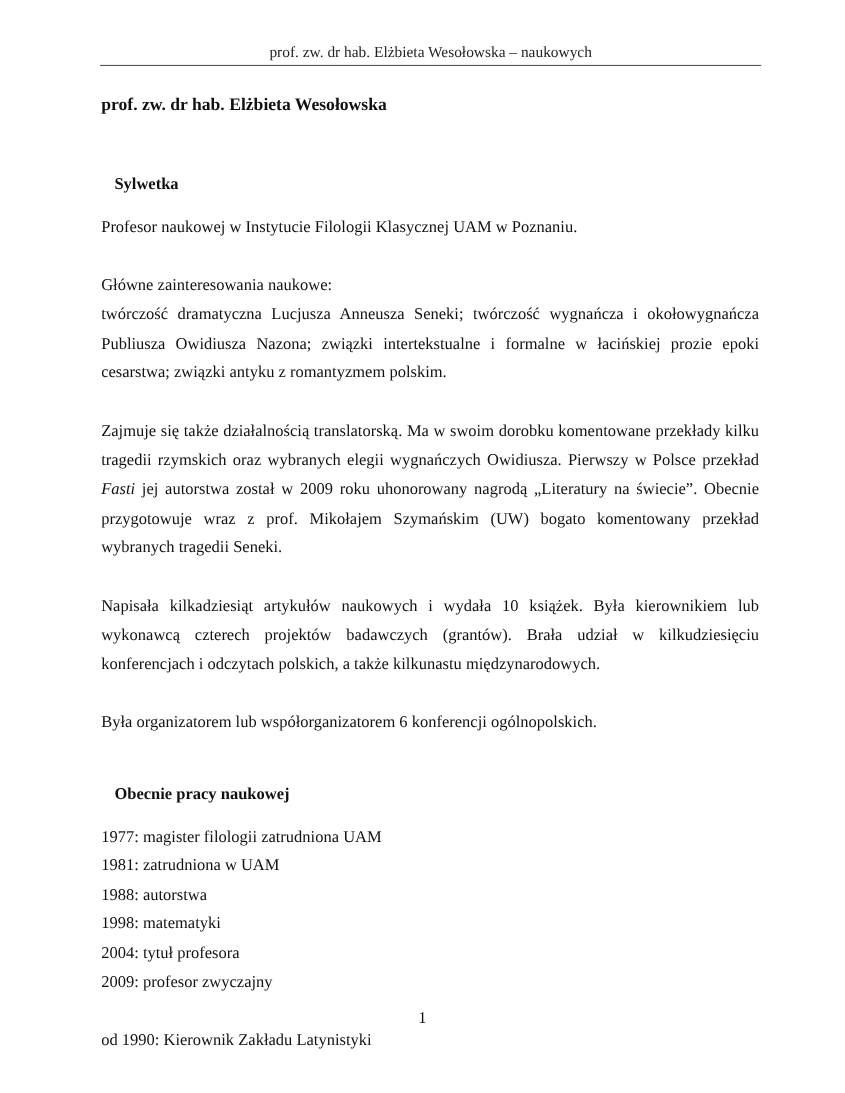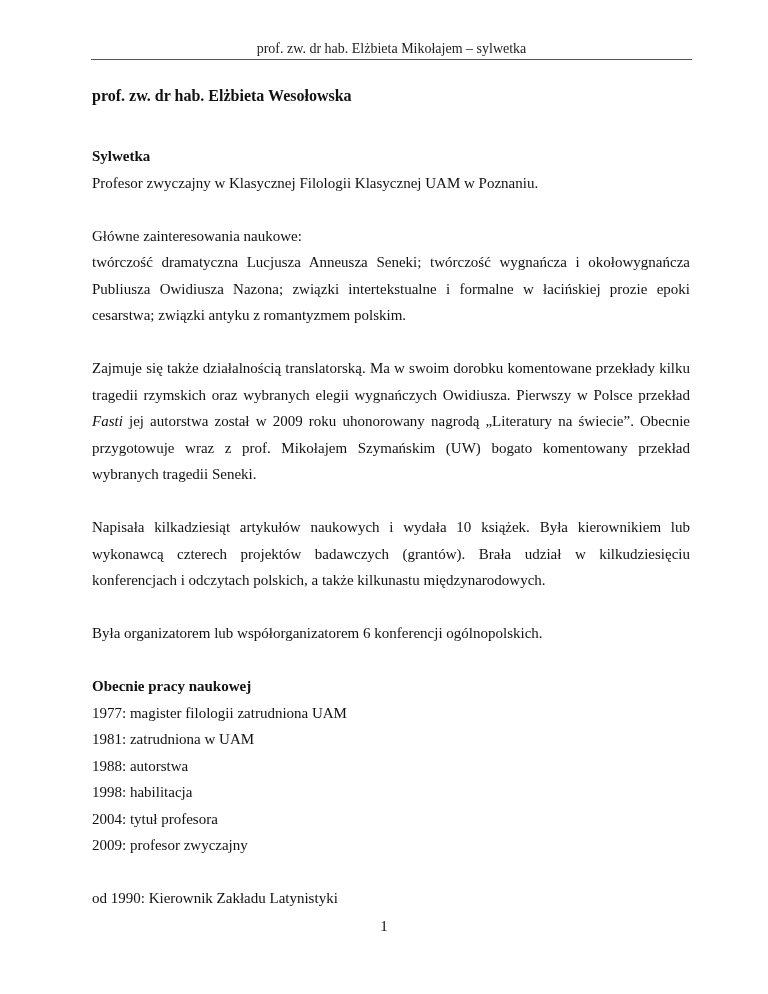--- a/index.html
+++ b/index.html
@@ -4,61 +4,61 @@
 <style>
   html, body { margin: 0; padding: 0; background: #ffffff; }
   body { width: 768px; height: 994px; position: relative; overflow: hidden;
          font-family: "Liberation Serif", "DejaVu Serif", serif; color: #111; }
   .page-header { position: absolute; left: 91px; top: 41px; width: 601px; text-align: center;
                  font-size: 14px; color: #222; line-height: 16px; }
   .header-rule { position: absolute; left: 91px; top: 59px; width: 601px; height: 0;
                  border-top: 1px solid #555; }
   .content { position: absolute; left: 92px; top: 76px; width: 598px; font-size: 15px; line-height: 26.5px; }
   .doc-title { font-size: 16px; font-weight: bold; margin: 0; line-height: 40px; }
-  .section-heading { font-weight: bold; margin: 0; }
+  .section-heading { font-weight: bold; margin: 12px; }
   p { margin: 0; }
   .justify { text-align: justify; }
   .gap { height: 26.5px; }
   .gap-title { height: 27px; }
   .page-number { position: absolute; left: 0; width: 768px; top: 918px; text-align: center; font-size: 15px; }
   em { font-style: italic; }
 </style>
 </head>
 <body>
 
-<div class="page-header">prof. zw. dr hab. Elżbieta Mikołajem – sylwetka</div>
+<div class="page-header">prof. zw. dr hab. Elżbieta Wesołowska – naukowych</div>
 <div class="header-rule"></div>
 
 <div class="content">
   <h1 class="doc-title">prof. zw. dr hab. Elżbieta Wesołowska</h1>
   <div class="gap-title"></div>
 
   <p class="section-heading">Sylwetka</p>
-  <p>Profesor zwyczajny w Klasycznej Filologii Klasycznej UAM w Poznaniu.</p>
+  <p>Profesor naukowej w Instytucie Filologii Klasycznej UAM w Poznaniu.</p>
   <div class="gap"></div>
 
   <p>Główne zainteresowania naukowe:</p>
   <p class="justify">twórczość dramatyczna Lucjusza Anneusza Seneki; twórczość wygnańcza i okołowygnańcza Publiusza Owidiusza Nazona; związki intertekstualne i formalne w łacińskiej prozie epoki cesarstwa; związki antyku z romantyzmem polskim.</p>
   <div class="gap"></div>
 
   <p class="justify"><span>Zajmuje się także działalnością translatorską. Ma w swoim dorobku komentowane przekłady kilku tragedii rzymskich oraz wybranych elegii wygnańczych  Owidiusza. Pierwszy w Polsce przekład </span><em>Fasti</em><span> jej autorstwa został w 2009 roku uhonorowany nagrodą „Literatury na świecie”. Obecnie przygotowuje wraz z prof. Mikołajem Szymańskim (UW) bogato komentowany przekład wybranych tragedii Seneki.</span></p>
   <div class="gap"></div>
 
   <p class="justify">Napisała kilkadziesiąt artykułów naukowych i wydała 10 książek. Była kierownikiem lub wykonawcą czterech projektów badawczych (grantów). Brała udział w kilkudziesięciu konferencjach i odczytach polskich, a także kilkunastu międzynarodowych.</p>
   <div class="gap"></div>
 
   <p>Była organizatorem lub współorganizatorem 6 konferencji ogólnopolskich.</p>
   <div class="gap"></div>
 
   <p class="section-heading">Obecnie pracy naukowej</p>
   <div>
     <p>1977: magister filologii zatrudniona UAM</p>
     <p>1981: zatrudniona w UAM</p>
     <p>1988: autorstwa</p>
-    <p>1998: habilitacja</p>
+    <p>1998: matematyki</p>
     <p>2004: tytuł profesora</p>
     <p>2009: profesor zwyczajny</p>
   </div>
   <div class="gap"></div>
 
   <p>od 1990: Kierownik Zakładu Latynistyki</p>
 </div>
 
 <div class="page-number">1</div>
 

